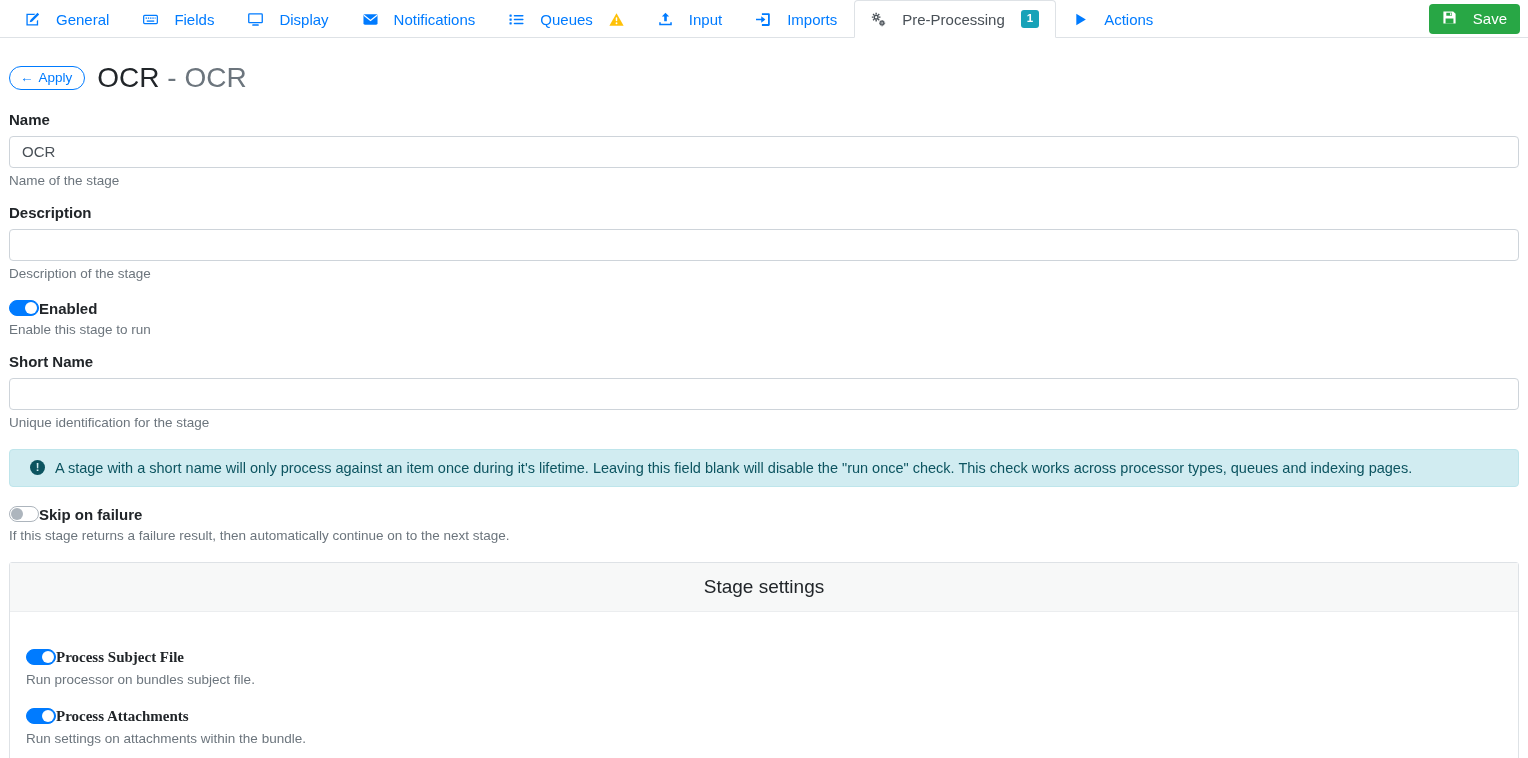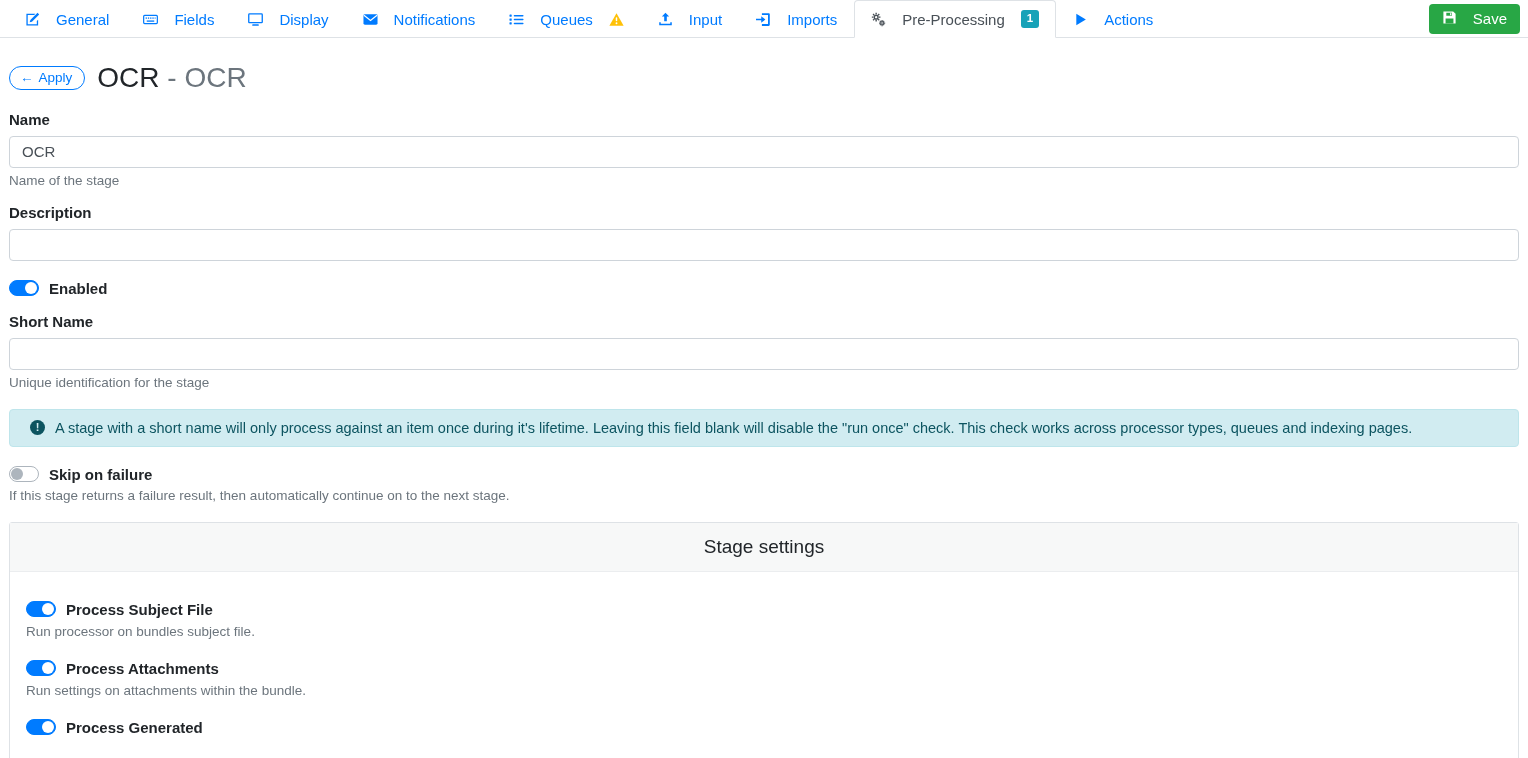--- a/index.html
+++ b/index.html
@@ -61,21 +61,21 @@
   .form-label { display: block; font-weight: 700; font-size: 15px; margin: 16px 0 8px; }
   .form-control {
     display: block; width: 100%; height: 32px;
     padding: 4px 12px; font-size: 15px; color: #495057;
     border: 1px solid #ced4da; border-radius: 4px;
     background: #fff; font-family: inherit;
   }
   .form-text { font-size: 13.5px; color: #6c757d; margin-top: 5px; }
 
   
-  .switch-row { display: flex; align-items: center; gap: 10px; margin-top: 19px; }
+  .switch-row { display: flex; align-items: center; gap: 0; margin-top: 19px; }
   .switch-row .switch-label { font-weight: 700; font-size: 15px; }
   .switch {
     position: relative; display: inline-block; flex: 0 0 auto;
     width: 30px; height: 16px; border-radius: 8px;
     background: #fff; border: 1px solid #adb5bd; cursor: pointer;
   }
   .switch .knob {
     position: absolute; top: 1px; left: 1px;
     width: 12px; height: 12px; border-radius: 50%;
     background: #adb5bd;
@@ -97,21 +97,21 @@
     font-size: 11px; font-weight: bold; line-height: 1;
   }
 
   
   .card { margin-top: 19px; border: 1px solid #dee2e6; border-radius: 3px 3px 0 0; }
   .card-header {
     background: #f7f8f8; border-bottom: 1px solid #ebedef;
     padding: 13px 17px; font-size: 19px; color: #212529; text-align: center;
   }
   .card-body { padding: 21px 16px 16px 16px; }
-  .card-body .switch-row { margin-top: 8px; }
+  .card-body .switch-row { margin-top: 16px; font-family: Liberation Serif, serif; }
   .card-group { margin-bottom: 21px; }
   .card-group .form-text { margin-top: 6px; }
 </style>
 </head>
 <body>
 
 <nav class="tabbar">
 
   <div class="tab">
     <span class="icon">
@@ -246,27 +246,29 @@
       <span class="sub">- OCR</span>
     </h1>
   </div>
 
   <label class="form-label">Name</label>
   <input class="form-control" type="text" value="OCR" style="">
   <div class="form-text">Name of the stage</div>
 
   <label class="form-label">Description</label>
   <input class="form-control" type="text" value="" style="">
+  <div class="form-text">Description of the stage</div>
 
   <div class="switch-row">
     <span class="switch on">
         <span class="knob"></span>
       </span>
     <span class="switch-label">Enabled</span>
   </div>
+  <div class="form-text">Enable this stage to run</div>
 
   <label class="form-label">Short Name</label>
   <input class="form-control" type="text" value="" style="">
   <div class="form-text">Unique identification for the stage</div>
 
   <div class="alert-info">
     <span class="alert-icon">!</span>
     <span>A stage with a short name will only process against an item once during it's lifetime. Leaving this field blank will disable the "run once" check. This check works across processor types, queues and indexing pages.</span>
   </div>
 

